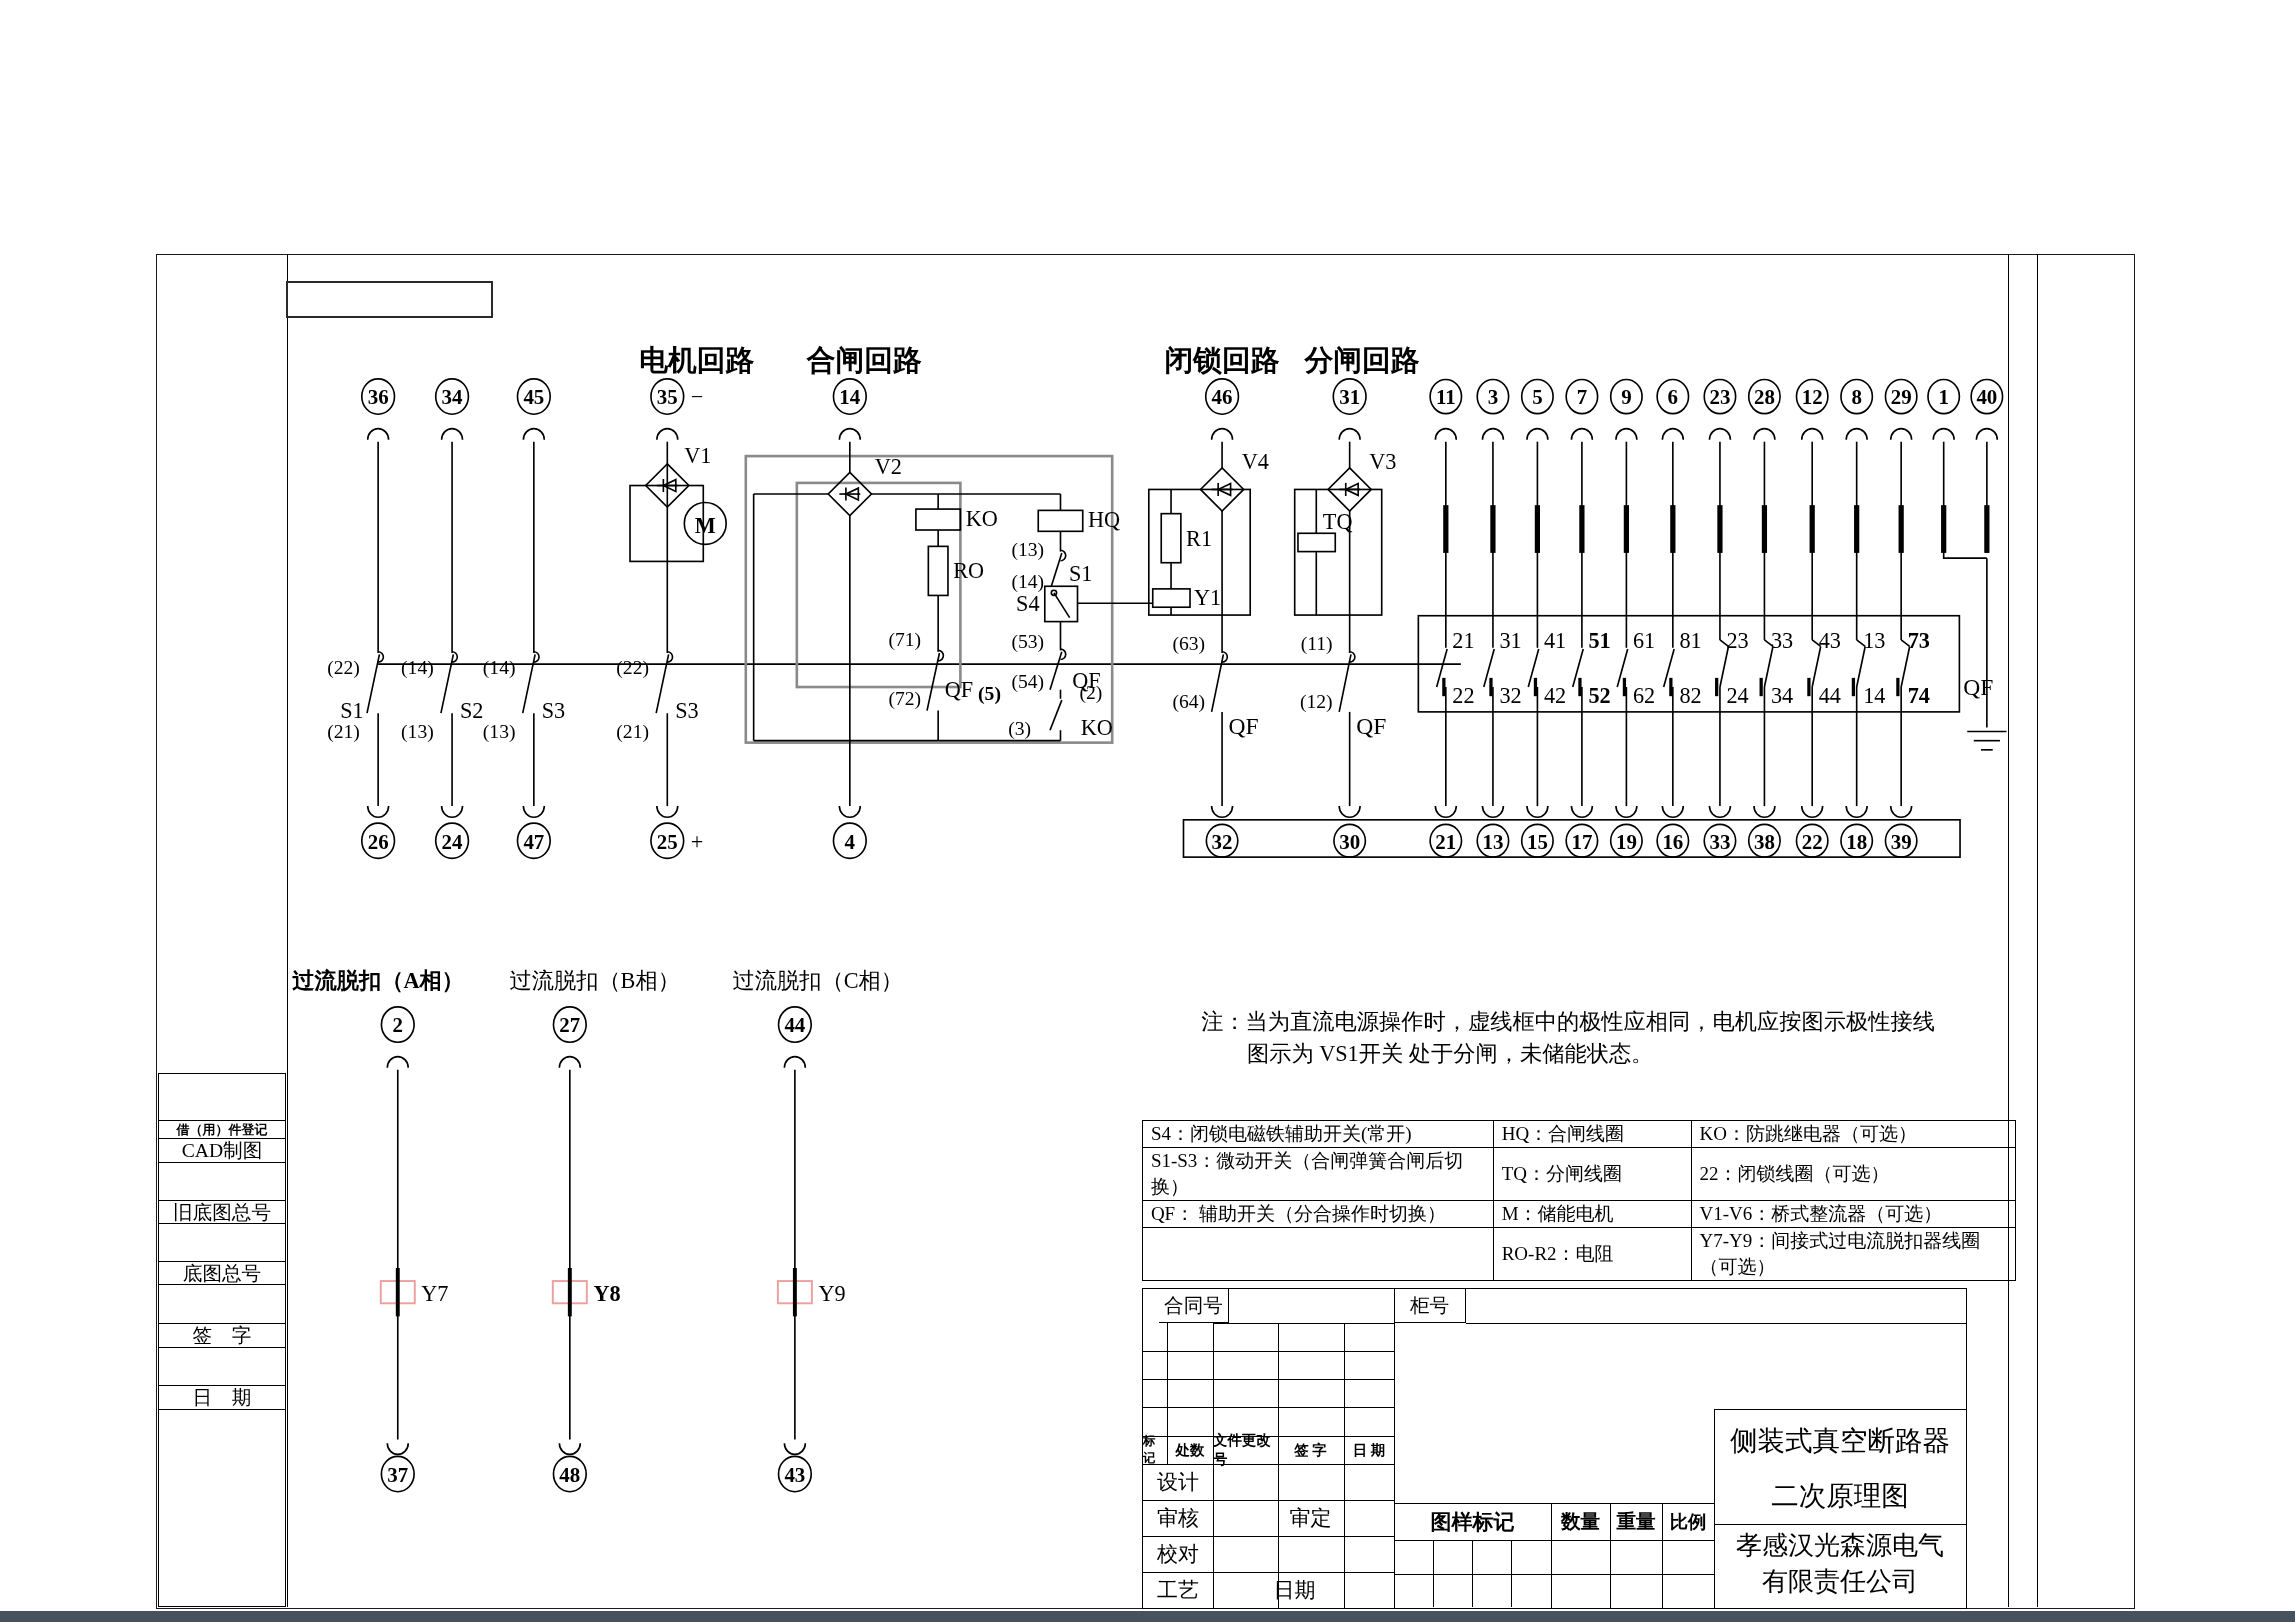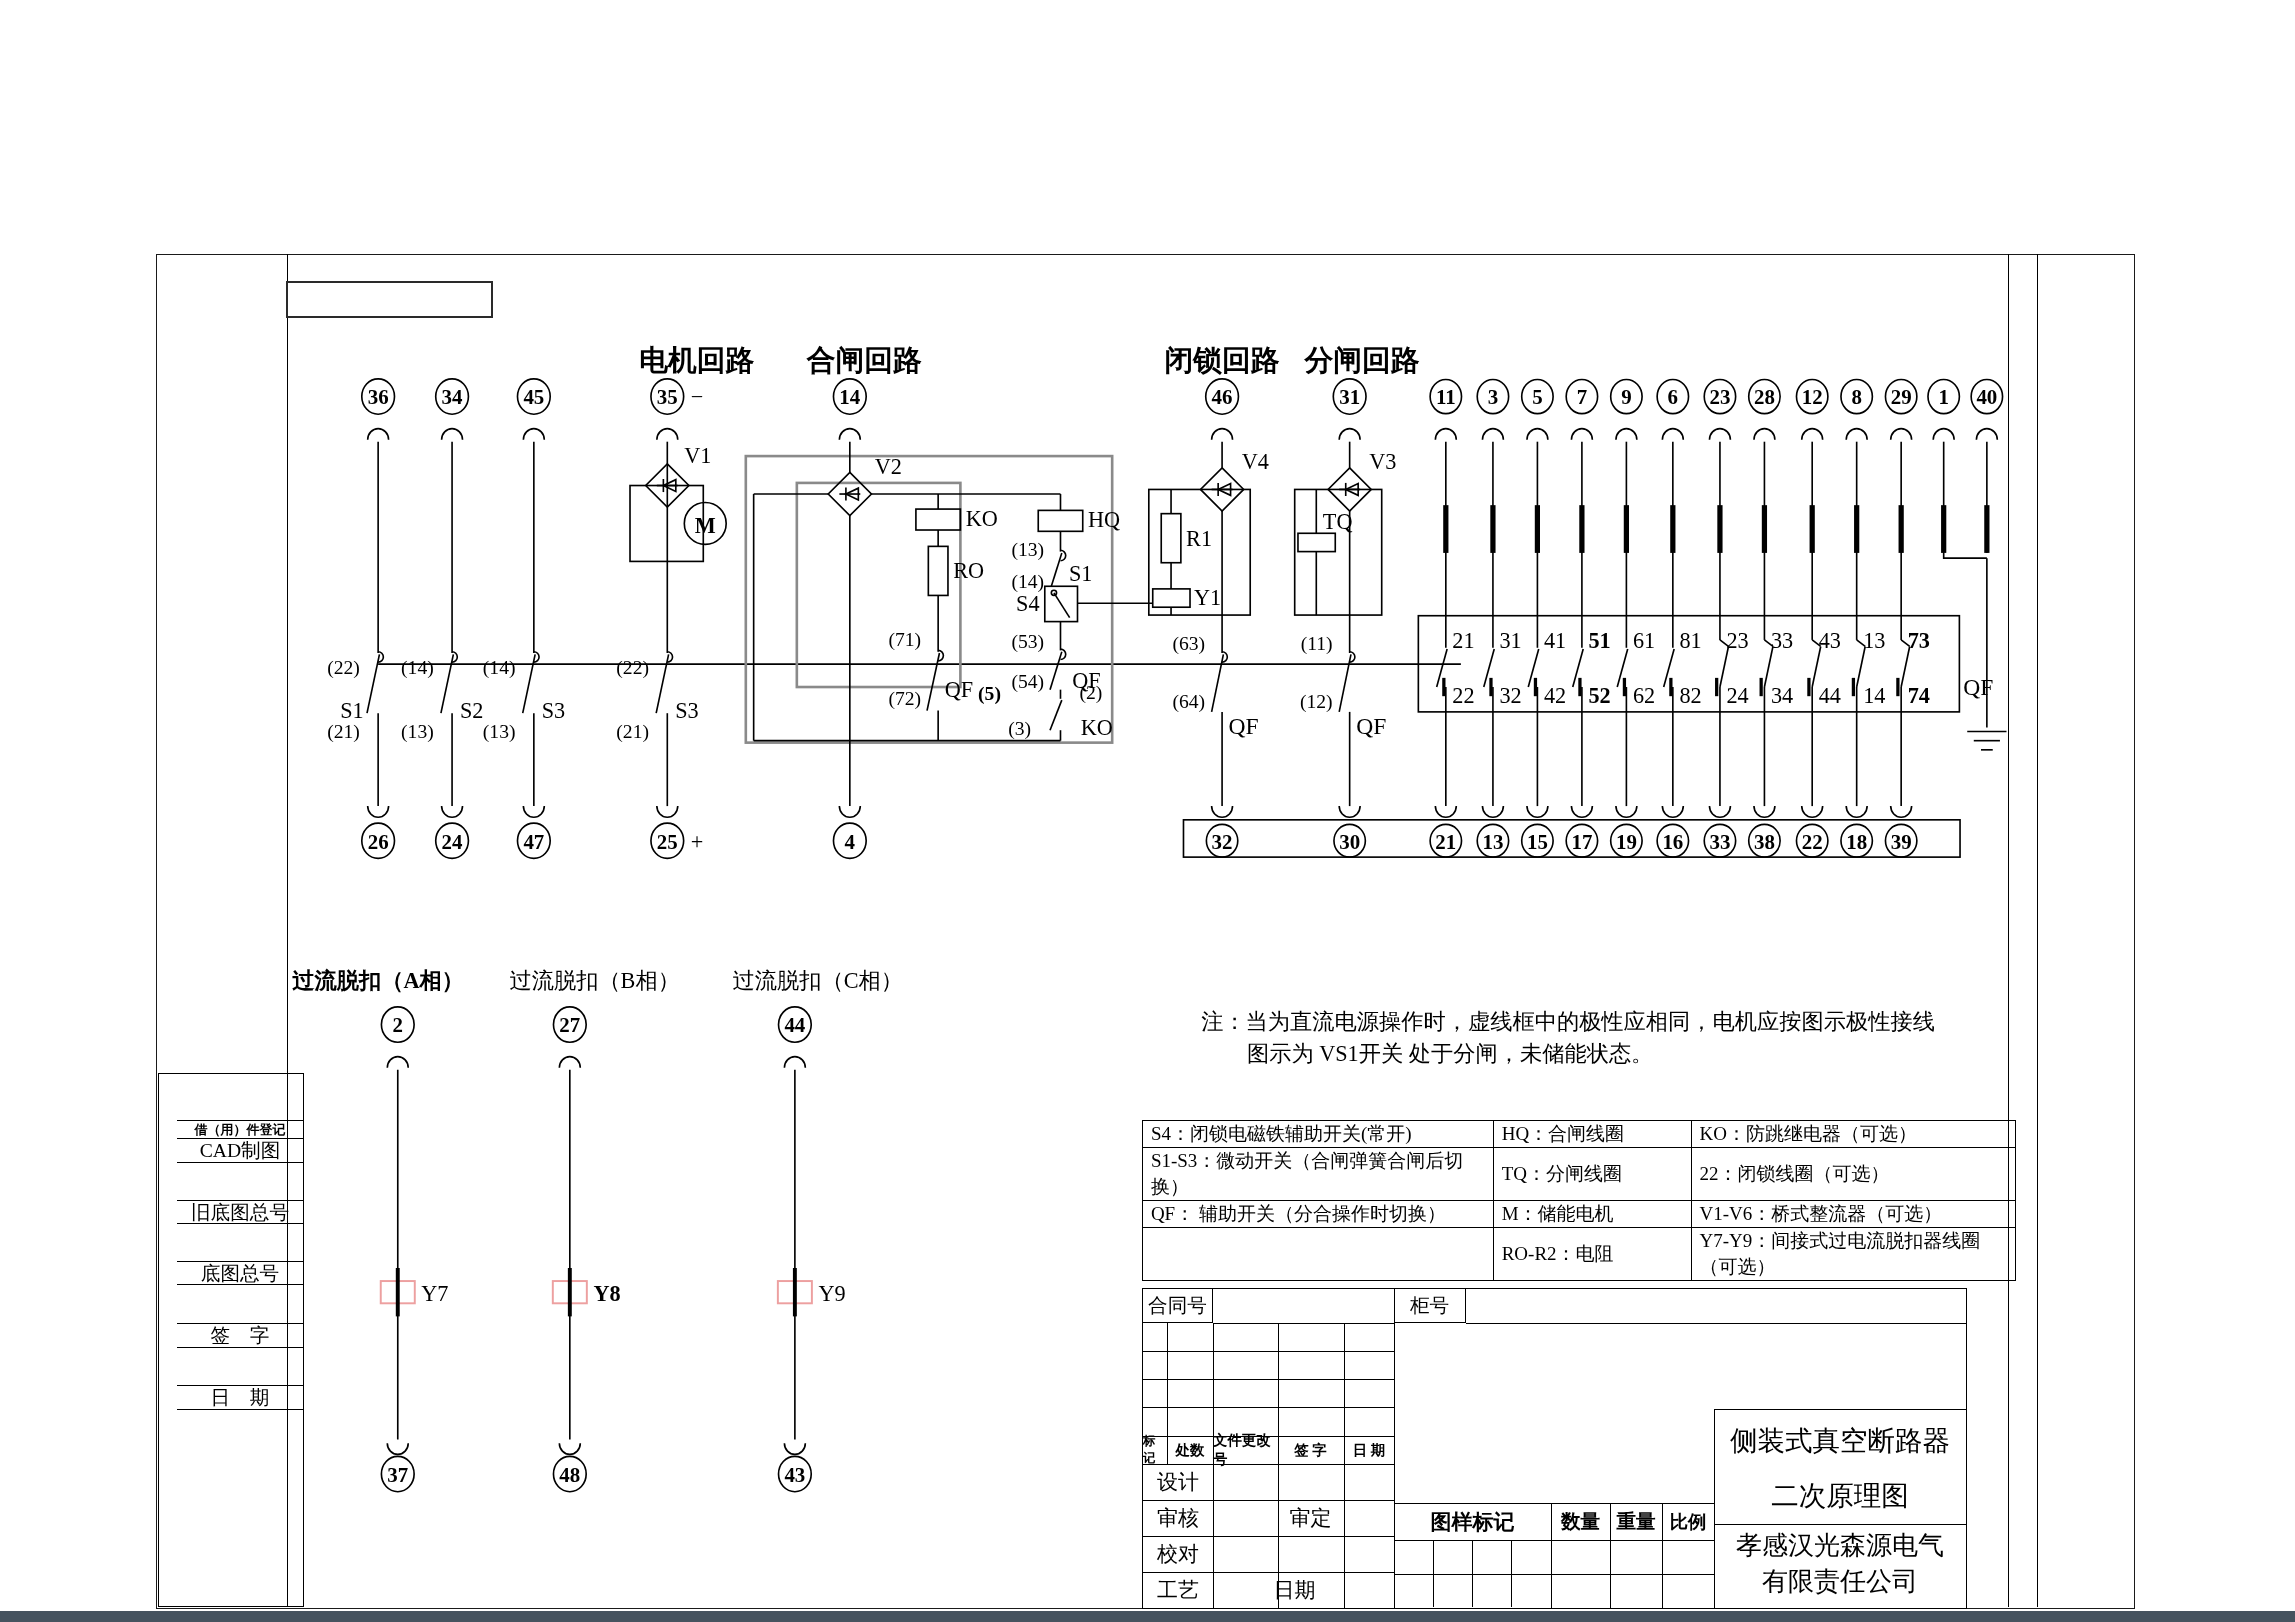--- a/index.html
+++ b/index.html
@@ -539,21 +539,21 @@
     <tr>
       <td></td>
       <td>RO-R2：电阻</td>
       <td>Y7-Y9：间接式过电流脱扣器线圈（可选）</td>
     </tr>
   </tbody>
     </table>
 
   <div class="abs" style="left:1142px;top:1288px;width:823px;height:319px;border:1.3px solid #000;box-sizing:content-box;">
 
-    <div class="cell lab" style="left:0;top:0;width:70px;height:34px;border-right:1.3px solid #000;border-bottom:1.3px solid #000;font-size:19.6px;text-align:right;">合同号</div>
+    <div class="cell lab" style="left:16px;top:0;width:70px;height:34px;border-right:1.3px solid #000;border-bottom:1.3px solid #000;font-size:19.6px;text-align:right;">合同号</div>
     <div class="hline" style="left:70px;top:34px;width:181px;"></div>
     <div class="vline" style="left:251px;top:0;height:319px;"></div>
 
     <div class="hline" style="left:0;top:62px;width:251px;"></div>
     <div class="hline" style="left:0;top:90px;width:251px;"></div>
     <div class="hline" style="left:0;top:118px;width:251px;"></div>
     <div class="hline" style="left:0;top:147px;width:251px;"></div>
     <div class="hline" style="left:0;top:175px;width:251px;"></div>
     <div class="vline" style="left:24px;top:34px;height:141px;"></div>
     <div class="vline" style="left:70px;top:34px;height:141px;"></div>
@@ -602,21 +602,21 @@
     <div class="cell" style="left:571px;top:120px;width:252px;height:115px;text-align:center;">
       <div style="font-size:27.5px;margin-top:14.4px;">侧装式真空断路器</div>
       <div style="font-size:27.5px;margin-top:18.3px;">二次原理图</div>
     </div>
     <div class="cell" style="left:571px;top:235px;width:252px;height:84px;text-align:center;">
       <div style="font-size:26px;margin-top:3.9px;">孝感汉光森源电气</div>
       <div style="font-size:26px;margin-top:1px;">有限责任公司</div>
     </div>
   </div>
 
-  <div class="abs" style="left:158px;top:1073px;width:126px;height:532px;border:1.3px solid #000;padding-left:18px;">
+  <div class="abs" style="left:158px;top:1073px;width:126px;height:532px;border:1.3px solid #000;">
     <div class="sidebar-cell" style="height:46px;"></div>
     <div class="sidebar-cell" style="height:18.3px;font-size:13px;font-weight:bold;">借（用）件登记</div>
     <div class="sidebar-cell" style="height:23.6px;">CAD制图</div>
     <div class="sidebar-cell" style="height:38px;"></div>
     <div class="sidebar-cell" style="height:23.6px;">旧底图总号</div>
     <div class="sidebar-cell" style="height:38px;"></div>
     <div class="sidebar-cell" style="height:23px;">底图总号</div>
     <div class="sidebar-cell" style="height:39px;"></div>
     <div class="sidebar-cell" style="height:24px;">签　字</div>
     <div class="sidebar-cell" style="height:38px;"></div>

